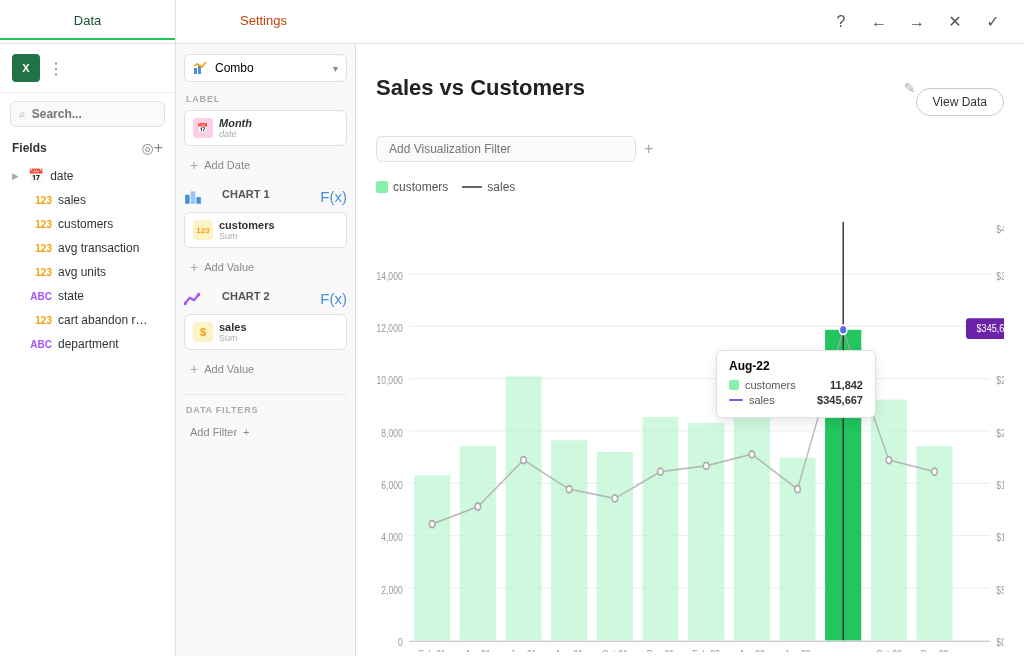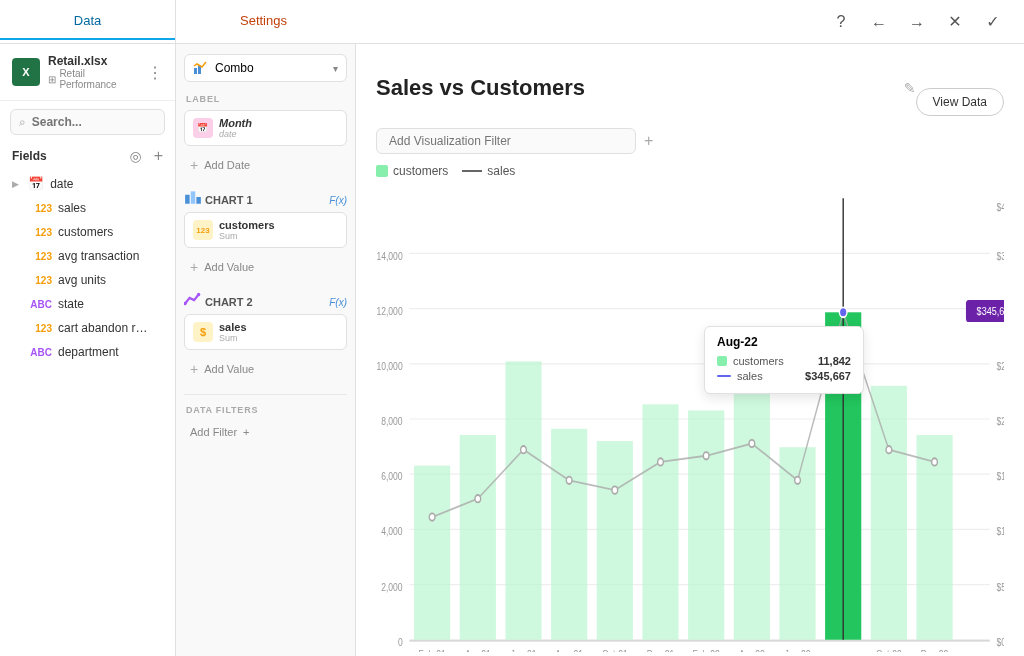--- a/index.html
+++ b/index.html
@@ -1,41 +1,41 @@
 <!DOCTYPE html>
 <html><head>
   <meta charset="utf-8">
   <style>
     * { box-sizing: border-box; margin: 0; padding: 0; }
     body { font-family: -apple-system, BlinkMacSystemFont, 'Segoe UI', sans-serif; background: #f5f5f5; width: 1024px; height: 656px; overflow: hidden; display: flex; flex-direction: column; }
 
     
     .top-bar { display: flex; align-items: center; background: #fff; border-bottom: 1px solid #e0e0e0; height: 44px; }
     .tab { flex: 1; text-align: center; padding: 10px 0; font-size: 13px; font-weight: 500; cursor: pointer; color: #c2410c; border-bottom: 2px solid transparent; max-width: 175px; }
-    .tab.active { color: #0369a1; border-bottom: 2px solid #0ea5e9; }
+    .tab.active { color: #14532d; border-bottom: 2px solid #22c55e; }
     .tab-divider { width: 1px; height: 44px; background: #e0e0e0; }
     .top-bar-spacer { flex: 1; }
     .top-bar-actions { display: flex; align-items: center; gap: 16px; padding-right: 20px; }
     .top-bar-icon { width: 22px; height: 22px; display: flex; align-items: center; justify-content: center; cursor: pointer; color: #555; font-size: 16px; }
 
     
     .main { display: flex; flex: 1; overflow: hidden; }
 
     
     .left-panel { width: 176px; background: #fff; border-right: 1px solid #e0e0e0; display: flex; flex-direction: column; overflow: hidden; }
     .file-header { padding: 10px 12px; display: flex; align-items: center; gap: 8px; border-bottom: 1px solid #eee; }
     .excel-icon { width: 28px; height: 28px; background: #217346; border-radius: 4px; display: flex; align-items: center; justify-content: center; color: #fff; font-size: 11px; font-weight: bold; flex-shrink: 0; }
     .file-info { flex: 1; overflow: hidden; }
     .file-name { font-size: 12px; font-weight: 600; color: #333; white-space: nowrap; overflow: hidden; text-overflow: ellipsis; }
     .file-sub { font-size: 10px; color: #888; display: flex; align-items: center; gap: 3px; }
     .file-menu { cursor: pointer; color: #888; font-size: 16px; }
     .search-box { margin: 8px 10px; display: flex; align-items: center; gap: 6px; border: 1px solid #e0e0e0; border-radius: 6px; padding: 5px 8px; background: #fafafa; }
     .search-icon-sm { color: #aaa; font-size: 12px; }
     .search-input { border: none; background: transparent; font-size: 12px; color: #555; outline: none; width: 100%; font-weight: bold; }
-    .fields-header { display: flex; align-items: center; padding: 4px 12px 4px 12px; gap: 12px; }
+    .fields-header { display: flex; align-items: center; padding: 4px 12px 4px 12px; gap: 0; }
     .fields-label { font-size: 12px; font-weight: 600; color: #333; flex: 1; }
     .fields-icon { cursor: pointer; color: #888; font-size: 14px; }
     .fields-add { cursor: pointer; color: #888; font-size: 16px; }
     .fields-list { flex: 1; overflow-y: auto; padding: 2px 0; }
     .field-item { display: flex; align-items: center; gap: 6px; padding: 5px 12px; cursor: pointer; font-size: 12px; color: #333; }
     .field-type { font-size: 10px; font-weight: 700; width: 24px; text-align: right; flex-shrink: 0; }
     .field-type.num { color: #f59e0b; }
     .field-type.abc { color: #a855f7; }
     .field-arrow { font-size: 9px; color: #aaa; width: 10px; }
 
@@ -47,53 +47,53 @@
     .combo-arrow { font-size: 10px; color: #888; }
     .section-label { font-size: 9px; font-weight: 700; color: #aaa; letter-spacing: 0.8px; margin-bottom: 6px; padding-left: 2px; }
     .month-chip { background: #fff; border: 1px solid #e0e0e0; border-radius: 6px; padding: 6px 8px; margin-bottom: 6px; display: flex; align-items: center; gap: 6px; cursor: pointer; }
     .month-icon { width: 20px; height: 20px; background: #fbcfe8; border-radius: 4px; display: flex; align-items: center; justify-content: center; font-size: 9px; color: #db2777; }
     .month-text { flex: 1; font-style: italic; }
     .month-name { font-size: 11px; font-weight: 600; color: #333; }
     .month-sub { font-size: 9px; color: #aaa; }
     .add-btn { display: flex; align-items: center; gap: 6px; padding: 5px 6px; cursor: pointer; color: #888; font-size: 11px; }
     .add-btn .plus { font-size: 14px; color: #aaa; }
     .chart-section { margin-top: 10px; }
-    .chart-header { display: flex; align-items: flex-end; gap: 3px; margin-bottom: 6px; }
+    .chart-header { display: flex; align-items: flex-start; gap: 20px; margin-bottom: 6px; }
     .chart-icon-bar { width: 18px; height: 18px; flex-shrink: 0; }
     .chart-title { font-size: 11px; font-weight: 700; color: #555; flex: 1; }
-    .fx-btn { font-size: 10px; color: #4a90d9; cursor: pointer; font-style: italic; }
+    .fx-btn { font-size: 15px; color: #4a90d9; cursor: pointer; }
     .value-chip { background: #fff; border: 1px solid #e0e0e0; border-radius: 6px; padding: 6px 8px; margin-bottom: 6px; display: flex; align-items: center; gap: 6px; cursor: pointer; }
     .value-icon-123 { width: 20px; height: 20px; background: #fef3c7; border-radius: 4px; display: flex; align-items: center; justify-content: center; font-size: 8px; font-weight: 700; color: #f59e0b; }
     .value-icon-dollar { width: 20px; height: 20px; background: #fef3c7; border-radius: 4px; display: flex; align-items: center; justify-content: center; font-size: 11px; font-weight: 700; color: #f59e0b; }
     .value-text { flex: 1; }
     .value-name { font-size: 11px; font-weight: 600; color: #333; }
     .value-agg { font-size: 9px; color: #aaa; }
     .data-filters-section { margin-top: 12px; border-top: 1px solid #e8e8e8; padding-top: 10px; }
     .add-filter-btn { display: flex; align-items: center; gap: 6px; padding: 5px 6px; cursor: pointer; color: #888; font-size: 11px; }
 
     
-    .chart-panel { flex: 1; background: #fff; display: flex; flex-direction: column; padding: 16px 20px 4px; overflow: hidden; }
+    .chart-panel { flex: 1; background: #fff; display: flex; flex-direction: column; padding: 16px 20px 4px; overflow: hidden; gap: 8px; }
     .chart-top { display: flex; align-items: center; margin-bottom: 12px; }
     .chart-title-main { font-size: 22px; font-weight: 700; color: #222; flex: 1; }
     .edit-icon { color: #aaa; font-size: 14px; cursor: pointer; margin-left: 8px; }
     .view-data-btn { border: 1px solid #ccc; border-radius: 20px; padding: 6px 16px; font-size: 12px; cursor: pointer; color: #333; background: #fff; margin-top: 28px; }
     .viz-filter-bar { display: flex; align-items: center; gap: 8px; margin-bottom: 10px; }
     .viz-filter-input { border: 1px solid #e0e0e0; border-radius: 6px; padding: 5px 12px; font-size: 12px; color: #aaa; flex: 1; max-width: 260px; background: #fafafa; }
     .viz-add { color: #aaa; font-size: 16px; cursor: pointer; }
     .legend { display: flex; align-items: center; gap: 14px; margin-bottom: 8px; font-size: 12px; color: #555; }
     .legend-item { display: flex; align-items: center; gap: 5px; }
     .legend-sq { width: 12px; height: 12px; border-radius: 2px; }
     .legend-line { width: 20px; height: 2px; background: #666; }
 
     
     .chart-svg-container { flex: 1; position: relative; min-height: 0; }
     svg.chart { width: 100%; height: 100%; }
 
     
-    .tooltip-box { position: absolute; background: #fff; border: 1px solid #e0e0e0; border-radius: 6px; padding: 8px 12px; box-shadow: 0 4px 12px rgba(0,0,0,0.1); font-size: 11px; top: 140px; left: 328px; min-width: 160px; }
+    .tooltip-box { position: absolute; background: #fff; border: 1px solid #e0e0e0; border-radius: 6px; padding: 8px 12px; box-shadow: 0 4px 12px rgba(0,0,0,0.1); font-size: 11px; top: 140px; left: 340px; min-width: 160px; }
     .tooltip-date { font-weight: 700; font-size: 12px; margin-bottom: 6px; }
     .tooltip-row { display: flex; align-items: center; gap: 6px; margin-bottom: 3px; }
     .tooltip-sq { width: 10px; height: 10px; border-radius: 2px; }
     .tooltip-dash { width: 14px; height: 2px; background: #6366f1; border-radius: 1px; }
     .tooltip-field { flex: 1; color: #555; }
     .tooltip-val { font-weight: 600; color: #333; }
   </style>
 </head>
 <body>
 
@@ -109,27 +109,20 @@
     <div class="top-bar-icon">✕</div>
     <div class="top-bar-icon">✓</div>
   </div>
 </div>
 
 <div class="main">
 
   <div class="left-panel">
     <div class="file-header">
       <div class="excel-icon">X</div>
-      <div class="file-info">
-        <div class="file-name">Retail.xlsx</div>
-        <div class="file-sub">
-          <span>⊞</span>
-          <span>Retail Performance</span>
-        </div>
-      </div>
       <div class="file-menu">⋮</div>
     </div>
 
     <div class="search-box">
       <span class="search-icon-sm">⌕</span>
       <input class="search-input" type="text" placeholder="Search..." style="">
     </div>
 
     <div class="fields-header">
       <span class="fields-label">Fields</span>

